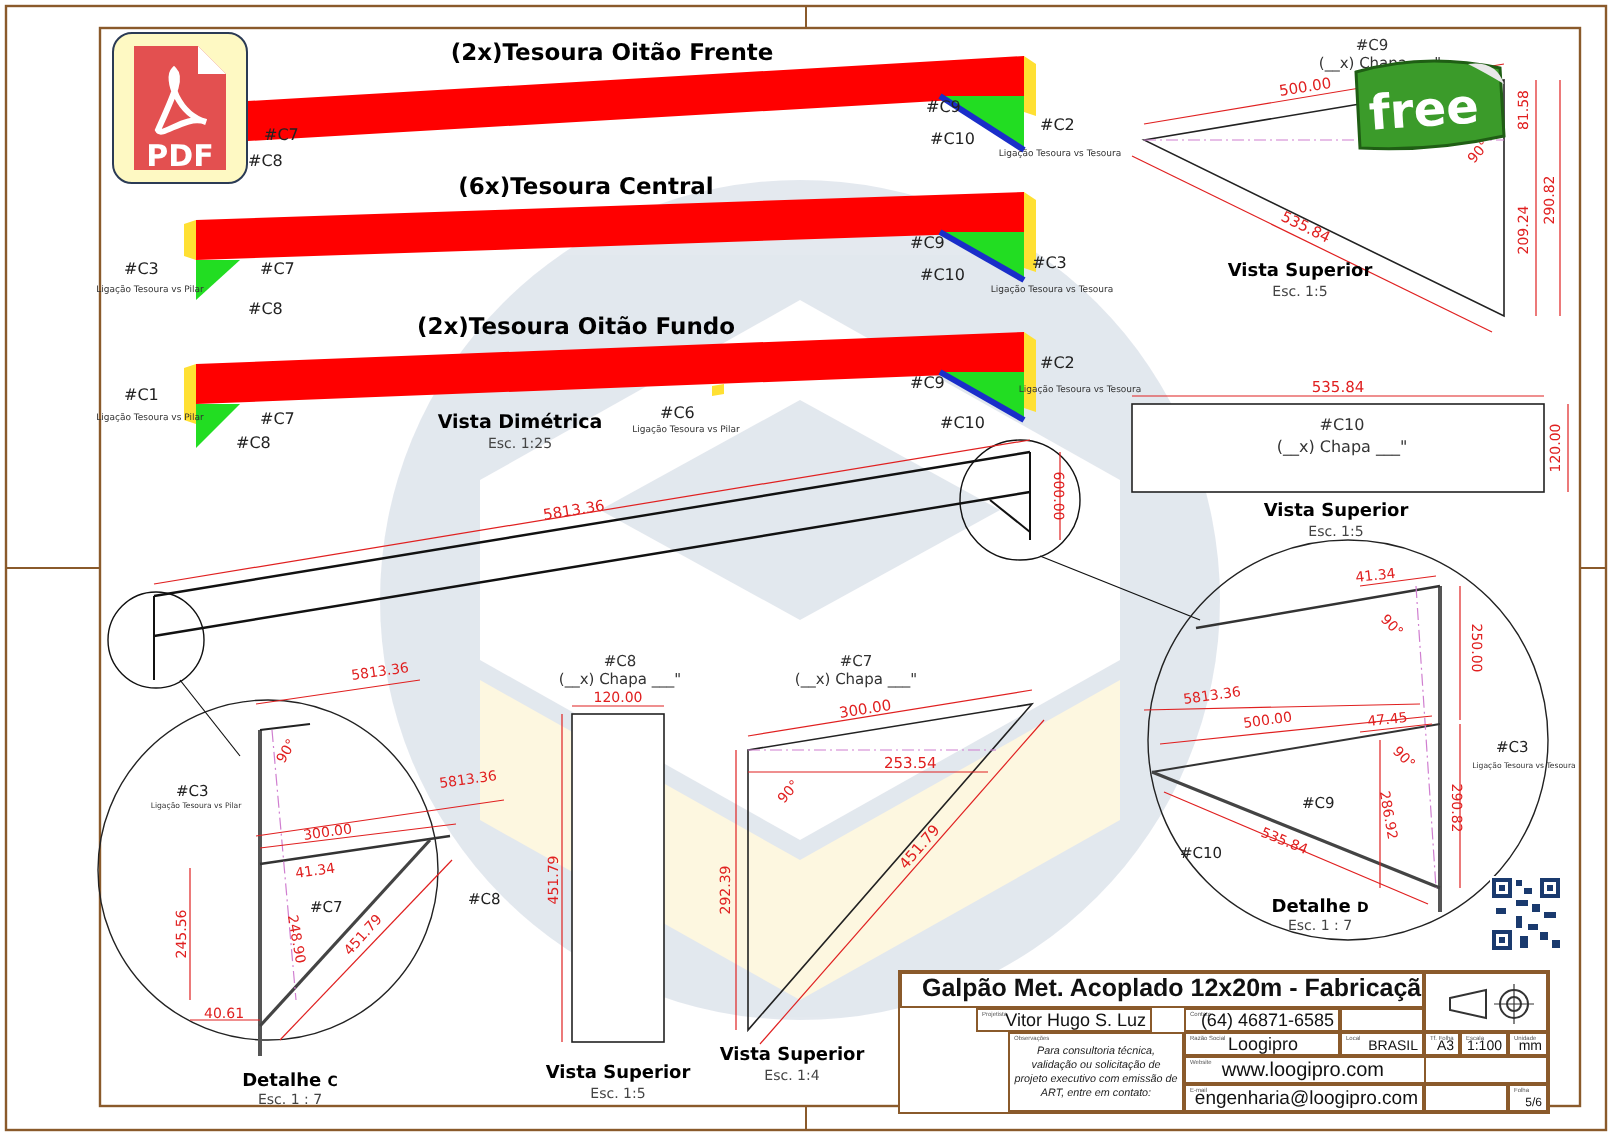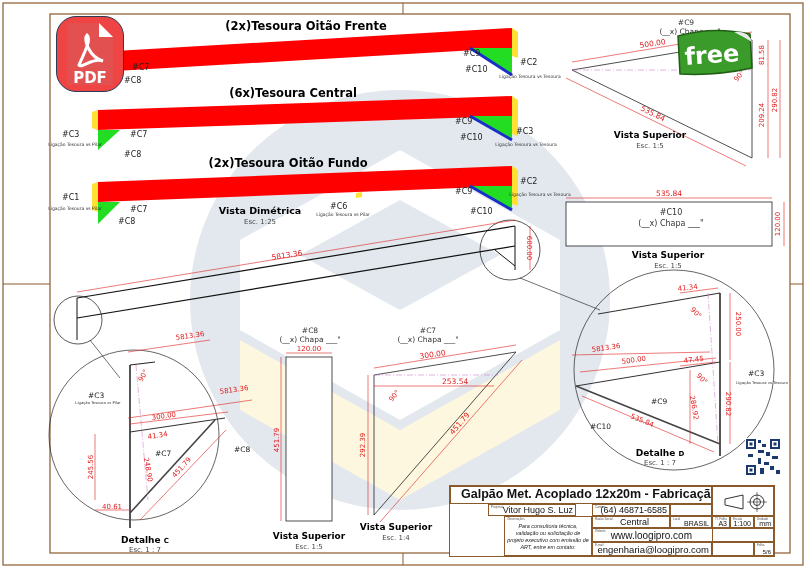--- a/index.html
+++ b/index.html
@@ -5,21 +5,21 @@
   html,body{margin:0;padding:0;background:#fff;}
   body{width:806px;height:568px;position:relative;overflow:hidden;font-family:"DejaVu Sans",sans-serif;}
   .sheet{position:absolute;left:0;top:0;width:806px;height:568px;}
   svg text{font-family:"DejaVu Sans",sans-serif;}
   .tb{position:absolute;left:449px;top:485px;width:324px;height:70px;border:1px solid #8a5a2b;background:#fff;font-family:"Liberation Sans",sans-serif;}
   .tb .cell{position:absolute;border:1px solid #8a5a2b;box-sizing:border-box;overflow:hidden;white-space:nowrap;}
   .tb .lbl{position:absolute;left:2px;top:0;font-size:3px;color:#555;}
   .tb .val{position:absolute;right:2px;bottom:0px;font-size:9px;color:#111;}
   .tb .title{font-weight:bold;font-size:12.5px;left:10px;top:0px;position:absolute;color:#111;}
   .tb .obs{font-size:5.4px;font-style:italic;text-align:center;line-height:7px;color:#222;position:absolute;left:2px;right:2px;top:6px;white-space:normal;}
-  .pdf-badge{position:absolute;left:56px;top:16px;width:66px;height:74px;border-radius:20px;background:#ef4444;border:1px solid #2b3b55;}
+  .pdf-badge{position:absolute;left:56px;top:16px;width:66px;height:74px;border-radius:10px;background:#fef9c3;border:1px solid #2b3b55;}
   .free{position:absolute;left:672px;top:26px;width:84px;height:54px;}
 </style>
 </head>
 <body>
 
 <svg class="sheet" width="806" height="568" viewBox="0 0 806 568" xmlns="http://www.w3.org/2000/svg">
 
   <rect x="3" y="3" width="800" height="562" fill="none" stroke="#8a5a2b" stroke-width="1.2"></rect>
   <rect x="50" y="14" width="740" height="539" fill="none" stroke="#8a5a2b" stroke-width="1.2"></rect>
   <line x1="3" y1="284" x2="50" y2="284" stroke="#8a5a2b"></line>
@@ -315,21 +315,21 @@
     <span class="lbl">Contato</span>
     <span class="val">(64) 46871-6585</span>
   </div>
   <div class="cell" style="left:220px;top:18px;width:42px;height:12px;"></div>
   <div class="cell" style="left:54px;top:30px;width:88px;height:40px;">
     <span class="lbl">Observações</span>
     <span class="obs">Para consultoria técnica, validação ou solicitação de projeto executivo com emissão de ART, entre em contato:</span>
   </div>
   <div class="cell" style="left:142px;top:30px;width:78px;height:12px;">
     <span class="lbl">Razão Social</span>
-    <span class="val" style="right:20px">Central</span>
+    <span class="val" style="right:20px">Loogipro</span>
   </div>
   <div class="cell" style="left:220px;top:30px;width:42px;height:12px;">
     <span class="lbl">Local</span>
     <span class="val" style="font-size:7px">BRASIL</span>
   </div>
   <div class="cell" style="left:262px;top:30px;width:18px;height:12px;">
     <span class="lbl">Tf. Folha</span>
     <span class="val" style="font-size:7px">A3</span>
   </div>
   <div class="cell" style="left:280px;top:30px;width:24px;height:12px;">

